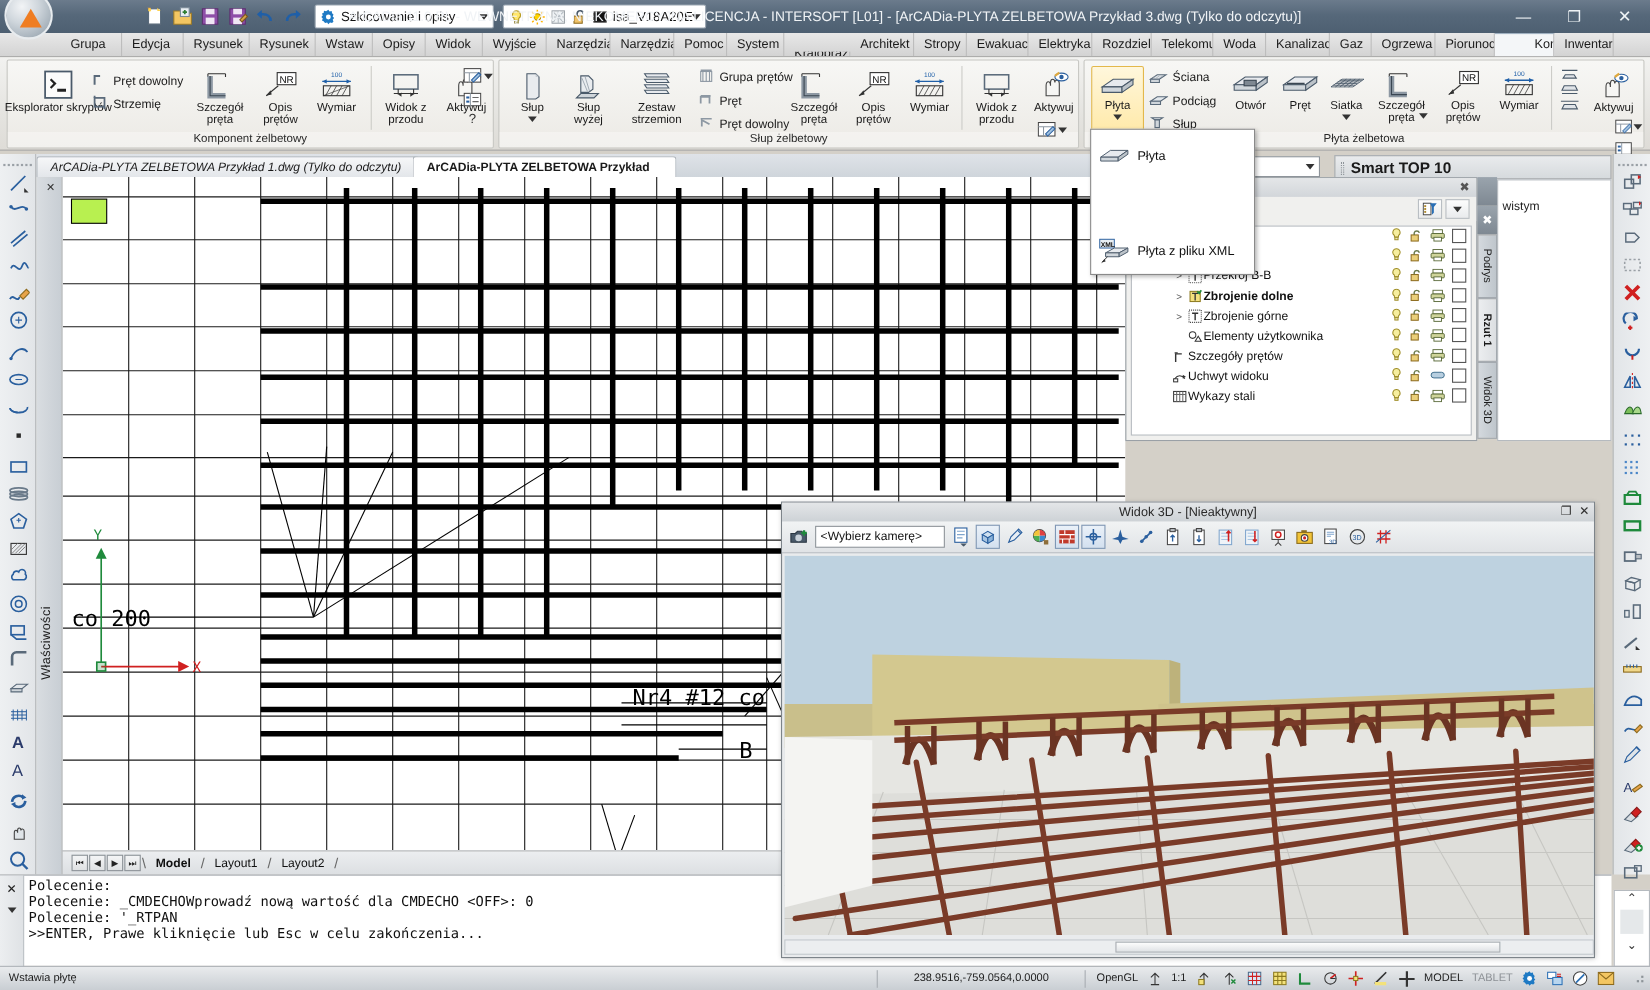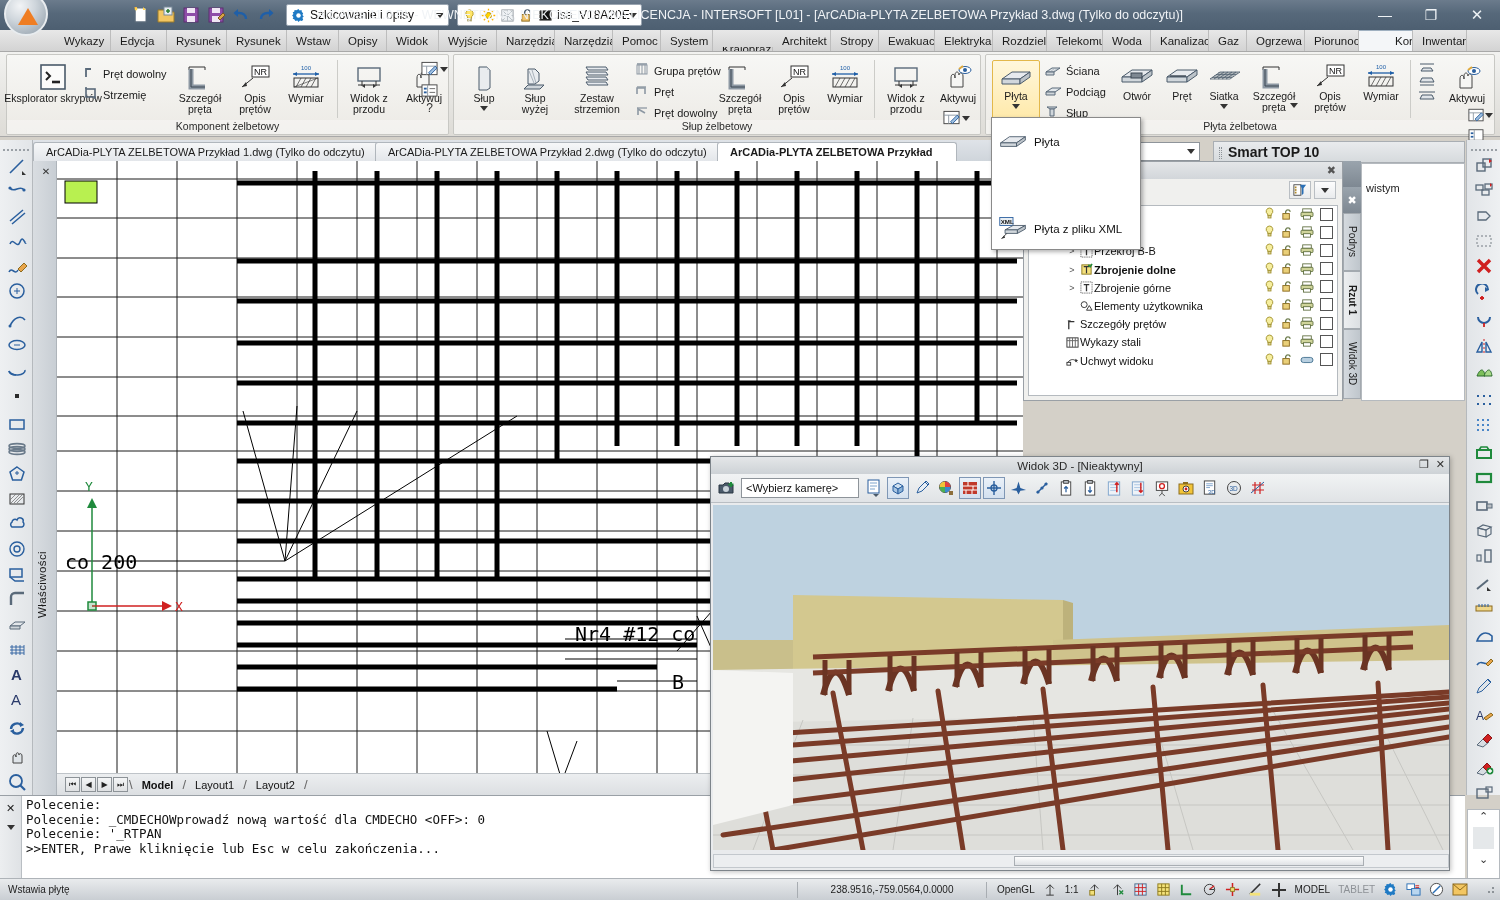--- a/index.html
+++ b/index.html
@@ -403,21 +403,21 @@
 
     <div class="win-btns">
       <div class="win-btn">—</div>
       <div class="win-btn">❐</div>
       <div class="win-btn close">✕</div>
     </div>
   </div>
 
   <div class="menubar" id="menubar">
       <div class="menutab" style="width: 56px;">
-        <span>Wykazy</span>
+        <span>Grupa</span>
       </div>
       <div class="menutab" style="width: 56px;">
         <span>Edycja</span>
       </div>
       <div class="menutab" style="width: 60px;">
         <span>Rysunek</span>
       </div>
       <div class="menutab" style="width: 60px;">
         <span>Rysunek</span>
       </div>
@@ -1322,25 +1322,22 @@
         </div>
         <div style="margin-top: 4px; background: rgb(255, 255, 255); border: 1px solid rgb(181, 186, 191); height: 70px; position: relative;">
           <div style="text-align:center;font-size:11px;color:#333;">⌃</div>
           <div style="margin:4px 5px;height:22px;background:#e5e8ea;"></div>
           <div style="text-align:center;font-size:11px;color:#333;">⌄</div>
         </div>
       </div>
   </div>
 
   <div class="docbar" id="docbar">
-      <div class="doctab" style="width: 348px;">
+      <div class="doctab" style="width: 348px; font-style: italic;">
         <span>ArCADia-PLYTA ZELBETOWA Przykład 1.dwg (Tylko do odczytu)</span>
-      </div>
-      <div class="doctab" style="width: 348px;">
-        <span>ArCADia-PLYTA ZELBETOWA Przykład 2.dwg (Tylko do odczytu)</span>
       </div>
       <div class="doctab active" style="width: 240px;">
         <span>ArCADia-PLYTA ZELBETOWA Przykład</span>
       </div>
     </div>
 
   <div class="vtab-strip">
     <div class="vtab-lbl">Właściwości</div>
     <div style="position:absolute;left:8px;top:6px;width:10px;height:10px;font-size:10px;color:#333;text-align:center;line-height:10px;">✕</div>
   </div>
@@ -1732,20 +1729,51 @@
                 <rect x="4" y="9" width="8" height="4" fill="#fff" stroke="#5a6a3a"></rect>
               </svg>
             </span>
             <span class="cb"></span>
           </span>
         </div>
         <div class="trow" style="padding-left: 22px;">
           <span class="expander"></span>
           <span class="tico">
             <svg width="13" height="13" viewBox="0 0 14 14">
+              <path d="M2 9c3-4 7-4 10 0" fill="none" stroke="#333"></path>
+              <path d="M10 5l3 2-3 2z" fill="#333"></path>
+              <rect x="1" y="9" width="4" height="3" fill="none" stroke="#333"></rect>
+            </svg>
+          </span>
+          <span class="tlbl">Uchwyt widoku</span>
+          <span class="rights">
+            <span>
+              <svg width="11" height="14" viewBox="0 0 12 15">
+                <path d="M6 1a3.6 3.6 0 00-2 6.6V9h4V7.6A3.6 3.6 0 006 1z" fill="#f6ee9e" stroke="#a08f2a"></path>
+                <rect x="4.4" y="9.4" width="3.2" height="2.4" fill="#e7e2b6" stroke="#a08f2a"></rect>
+              </svg>
+            </span>
+            <span>
+              <svg width="13" height="13" viewBox="0 0 14 14">
+                <rect x="2" y="6" width="7" height="6" fill="#ead07a" stroke="#8d6b1e"></rect>
+                <path d="M5 6V4a2.6 2.6 0 015 0" fill="none" stroke="#6a7a4a" stroke-width="1.4"></path>
+              </svg>
+            </span>
+            <span>
+              <svg width="14" height="12" viewBox="0 0 16 14">
+                <rect x="1" y="4" width="14" height="6" rx="3" fill="#b8cfe0" stroke="#3a6a8a"></rect>
+              </svg>
+            </span>
+            <span class="cb"></span>
+          </span>
+        </div>
+        <div class="trow" style="padding-left: 22px;">
+          <span class="expander"></span>
+          <span class="tico">
+            <svg width="13" height="13" viewBox="0 0 14 14">
               <rect x="1" y="2" width="12" height="10" fill="#fff" stroke="#333"></rect>
               <g stroke="#666">
                 <path d="M4 2v10M7 2v10M10 2v10M1 5h12"></path>
               </g>
             </svg>
           </span>
           <span class="tlbl">Wykazy stali</span>
           <span class="rights">
             <span>
               <svg width="11" height="14" viewBox="0 0 12 15">
@@ -1757,51 +1785,20 @@
               <svg width="13" height="13" viewBox="0 0 14 14">
                 <rect x="2" y="6" width="7" height="6" fill="#ead07a" stroke="#8d6b1e"></rect>
                 <path d="M5 6V4a2.6 2.6 0 015 0" fill="none" stroke="#6a7a4a" stroke-width="1.4"></path>
               </svg>
             </span>
             <span>
               <svg width="14" height="12" viewBox="0 0 16 14">
                 <rect x="3" y="1" width="10" height="4" fill="#fff" stroke="#5a6a3a"></rect>
                 <rect x="1" y="5" width="14" height="5" rx="1" fill="#cfd49a" stroke="#5a6a3a"></rect>
                 <rect x="4" y="9" width="8" height="4" fill="#fff" stroke="#5a6a3a"></rect>
-              </svg>
-            </span>
-            <span class="cb"></span>
-          </span>
-        </div>
-        <div class="trow" style="padding-left: 22px;">
-          <span class="expander"></span>
-          <span class="tico">
-            <svg width="13" height="13" viewBox="0 0 14 14">
-              <path d="M2 9c3-4 7-4 10 0" fill="none" stroke="#333"></path>
-              <path d="M10 5l3 2-3 2z" fill="#333"></path>
-              <rect x="1" y="9" width="4" height="3" fill="none" stroke="#333"></rect>
-            </svg>
-          </span>
-          <span class="tlbl">Uchwyt widoku</span>
-          <span class="rights">
-            <span>
-              <svg width="11" height="14" viewBox="0 0 12 15">
-                <path d="M6 1a3.6 3.6 0 00-2 6.6V9h4V7.6A3.6 3.6 0 006 1z" fill="#f6ee9e" stroke="#a08f2a"></path>
-                <rect x="4.4" y="9.4" width="3.2" height="2.4" fill="#e7e2b6" stroke="#a08f2a"></rect>
-              </svg>
-            </span>
-            <span>
-              <svg width="13" height="13" viewBox="0 0 14 14">
-                <rect x="2" y="6" width="7" height="6" fill="#ead07a" stroke="#8d6b1e"></rect>
-                <path d="M5 6V4a2.6 2.6 0 015 0" fill="none" stroke="#6a7a4a" stroke-width="1.4"></path>
-              </svg>
-            </span>
-            <span>
-              <svg width="14" height="12" viewBox="0 0 16 14">
-                <rect x="1" y="4" width="14" height="6" rx="3" fill="#b8cfe0" stroke="#3a6a8a"></rect>
               </svg>
             </span>
             <span class="cb"></span>
           </span>
         </div>
       </div>
   </div>
 
   <div class="pm-sidetabs">
     <div class="pm-plus" style="font-size:0;">plus-icon</div>

